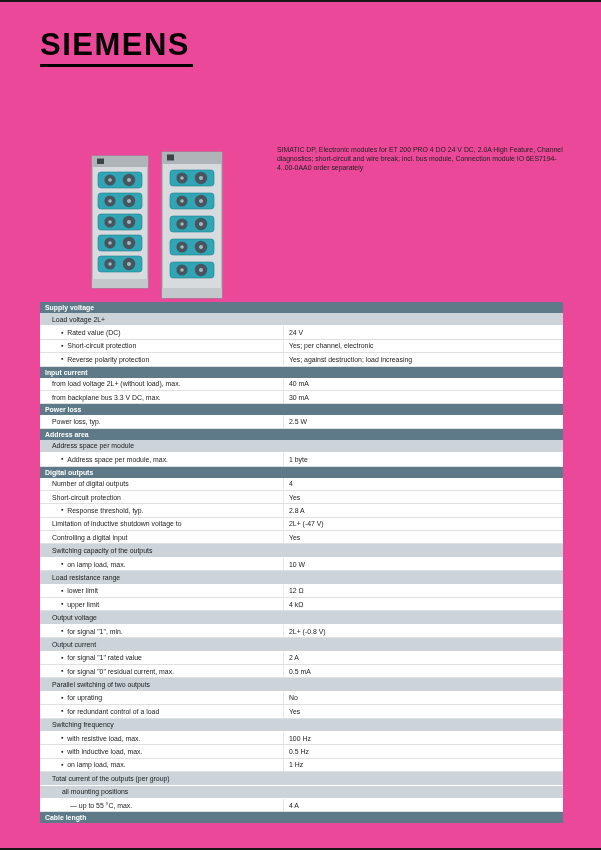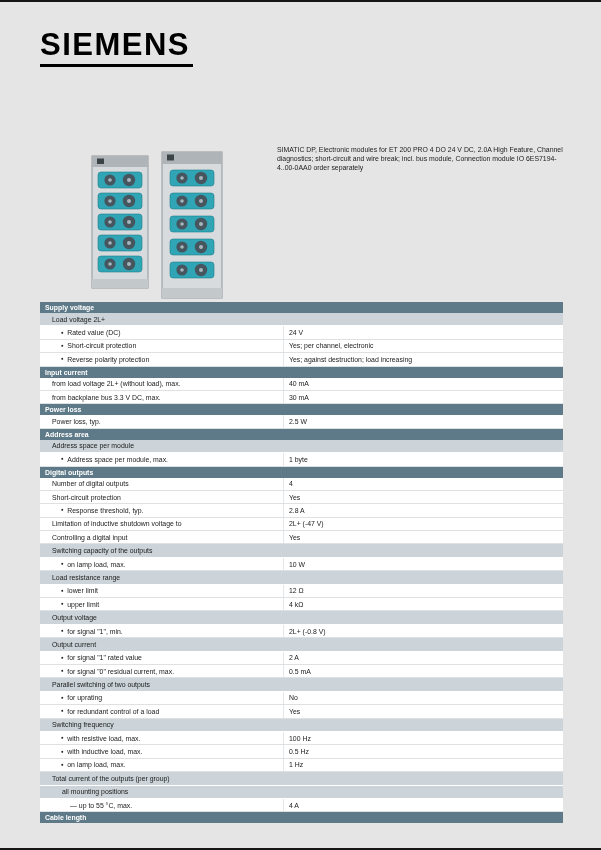--- a/index.html
+++ b/index.html
@@ -1,20 +1,20 @@
 <!DOCTYPE html>
 <html style="--section-bg: #5e7987; --section-text: #ffffff; --subsection-bg: #ccd4d9; --row-border: #dde1e4; --module-teal: #2fa5b6; --module-body: #d8dbdd;"><head>
 <meta charset="utf-8">
 <style>
   * { margin:0; padding:0; box-sizing:border-box; }
   html,body { background:#ffffff; }
   body { font-family:"Liberation Sans", sans-serif; }
   .page {
     position:relative; width:601px; height:850px; margin:0 auto;
-    background:#e5e5e5; overflow:hidden;
+    background:#ec4899; overflow:hidden;
     border-top:2px solid #161616; border-bottom:2px solid #161616;
   }
   .logo {
     position:absolute; left:40px; top:26px;
     font-size:31px; font-weight:bold; letter-spacing:1.5px; color:#000;
     border-bottom:3px solid #000; padding:0 3px 2px 0; line-height:1.1;
   }
   .product-image { position:absolute; left:86px; top:146px; }
   .description {
     position:absolute; left:277px; top:143px; width:292px;

